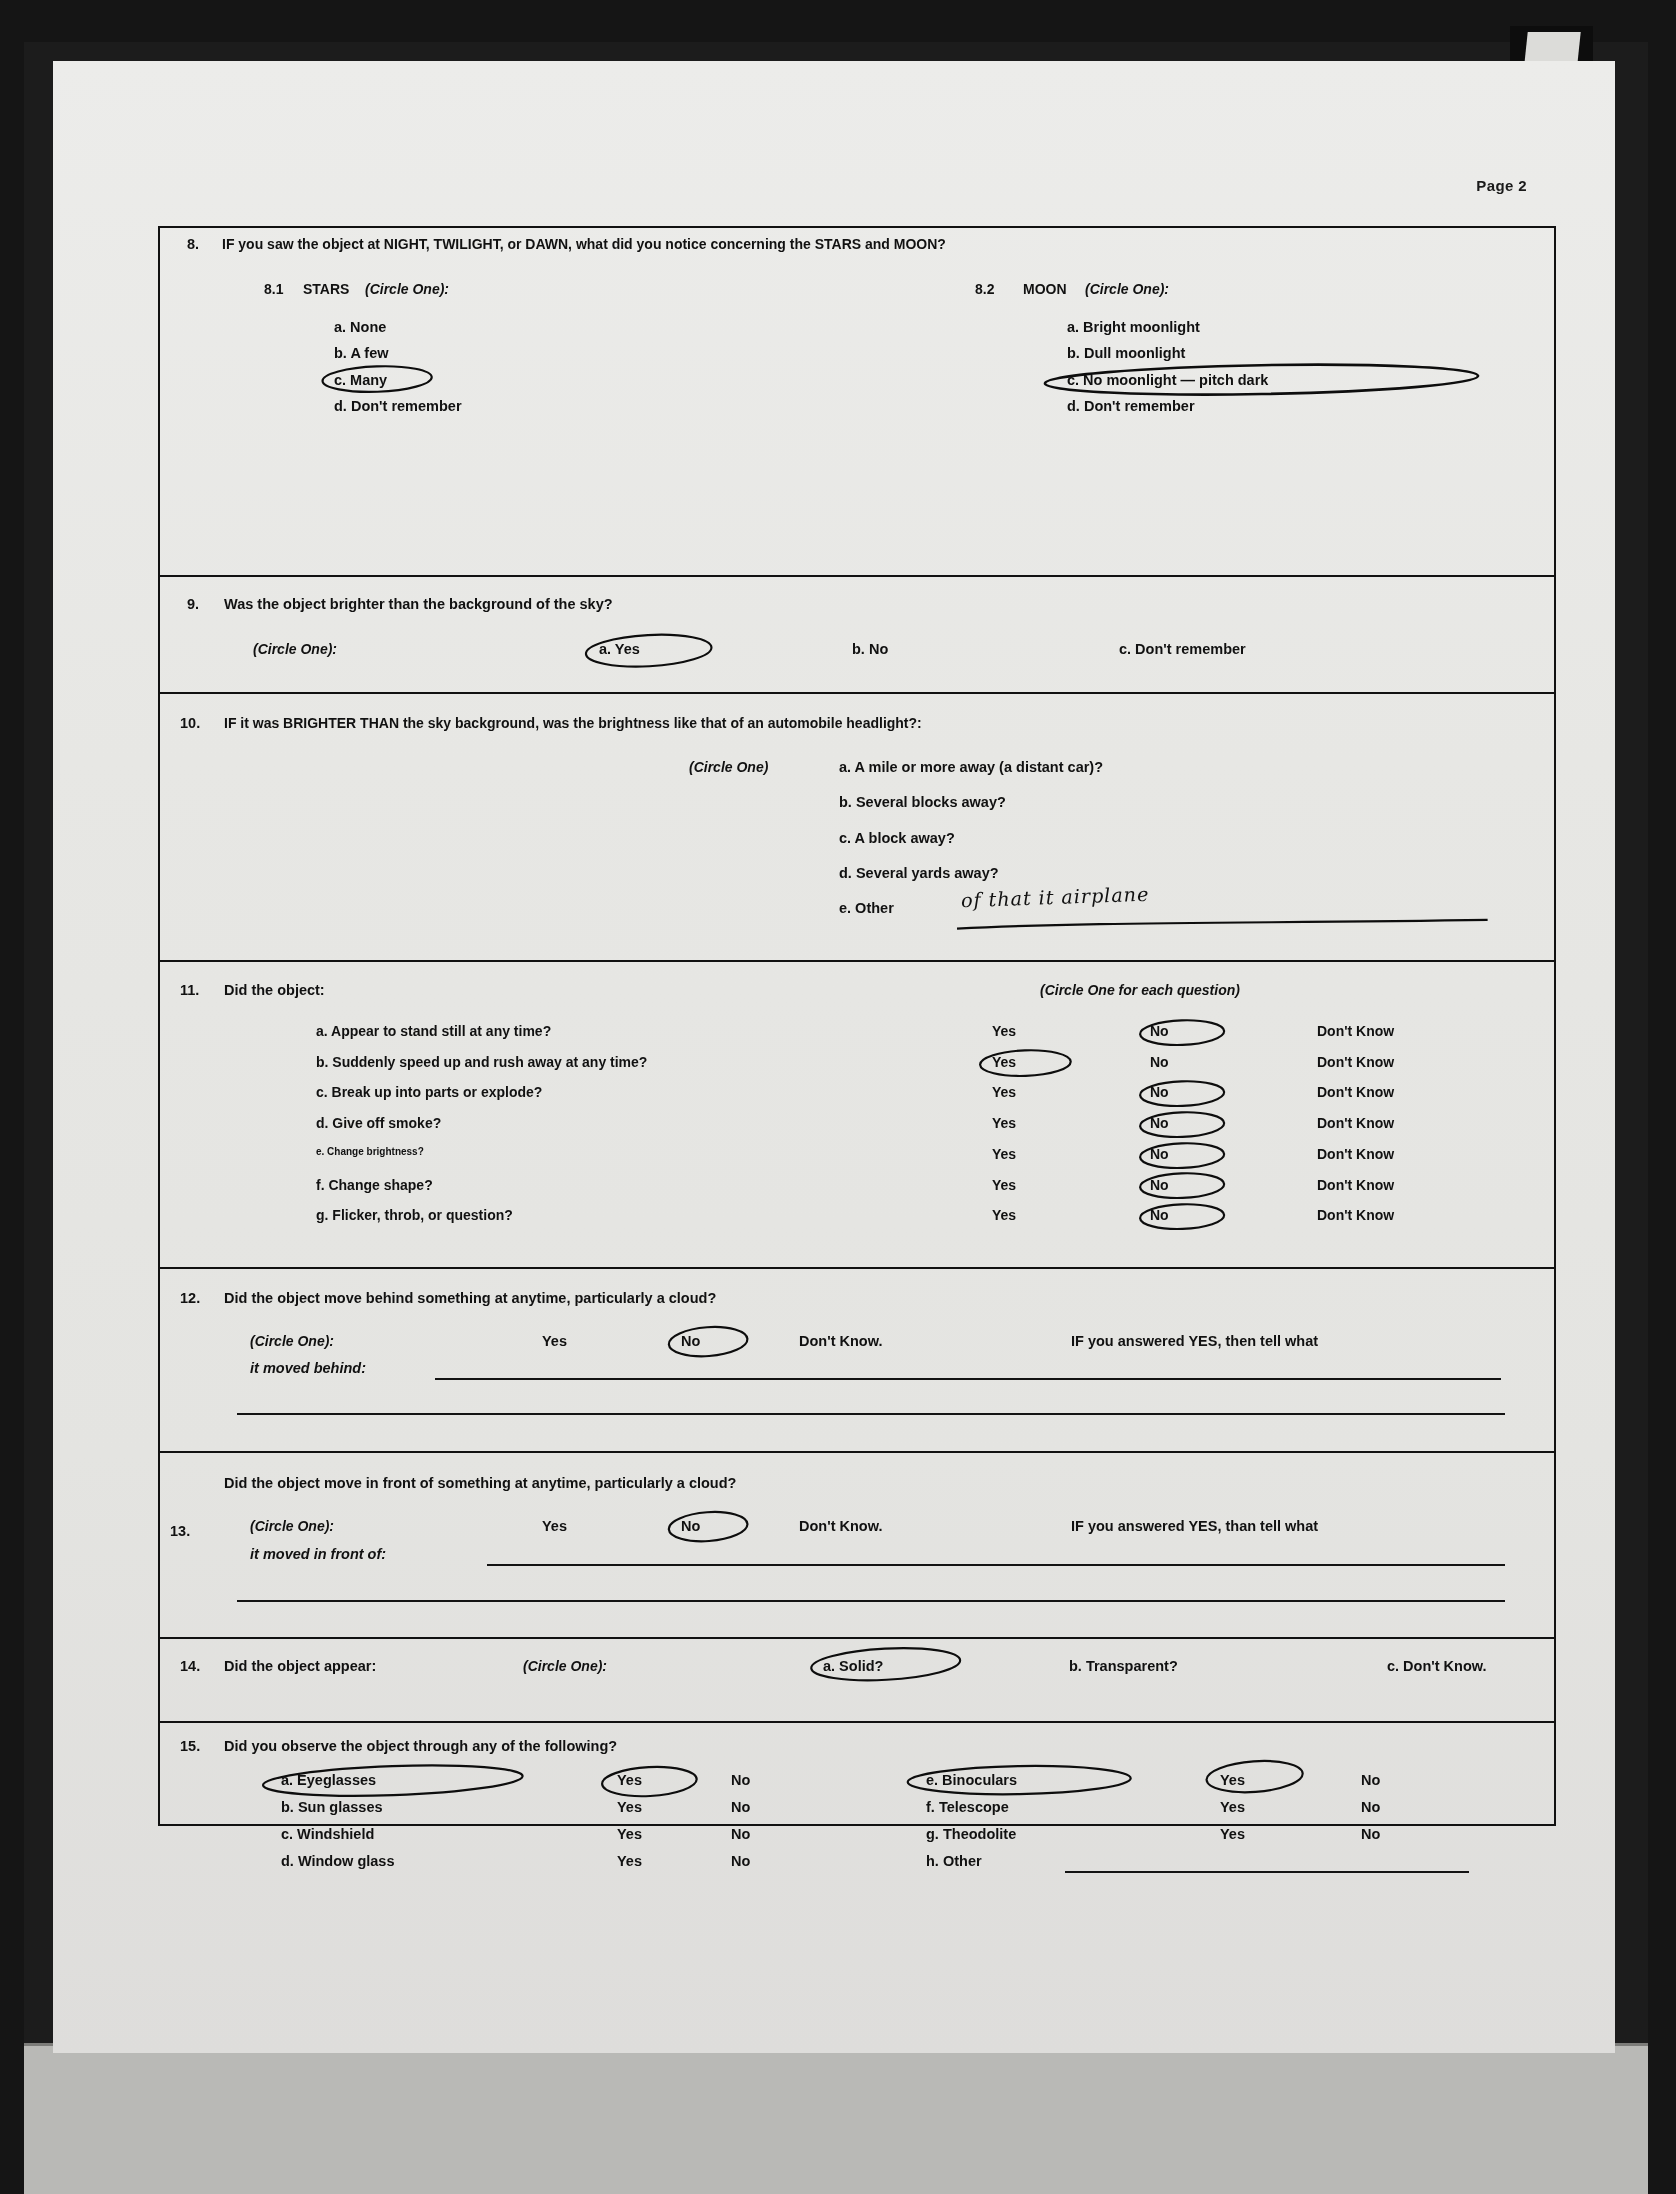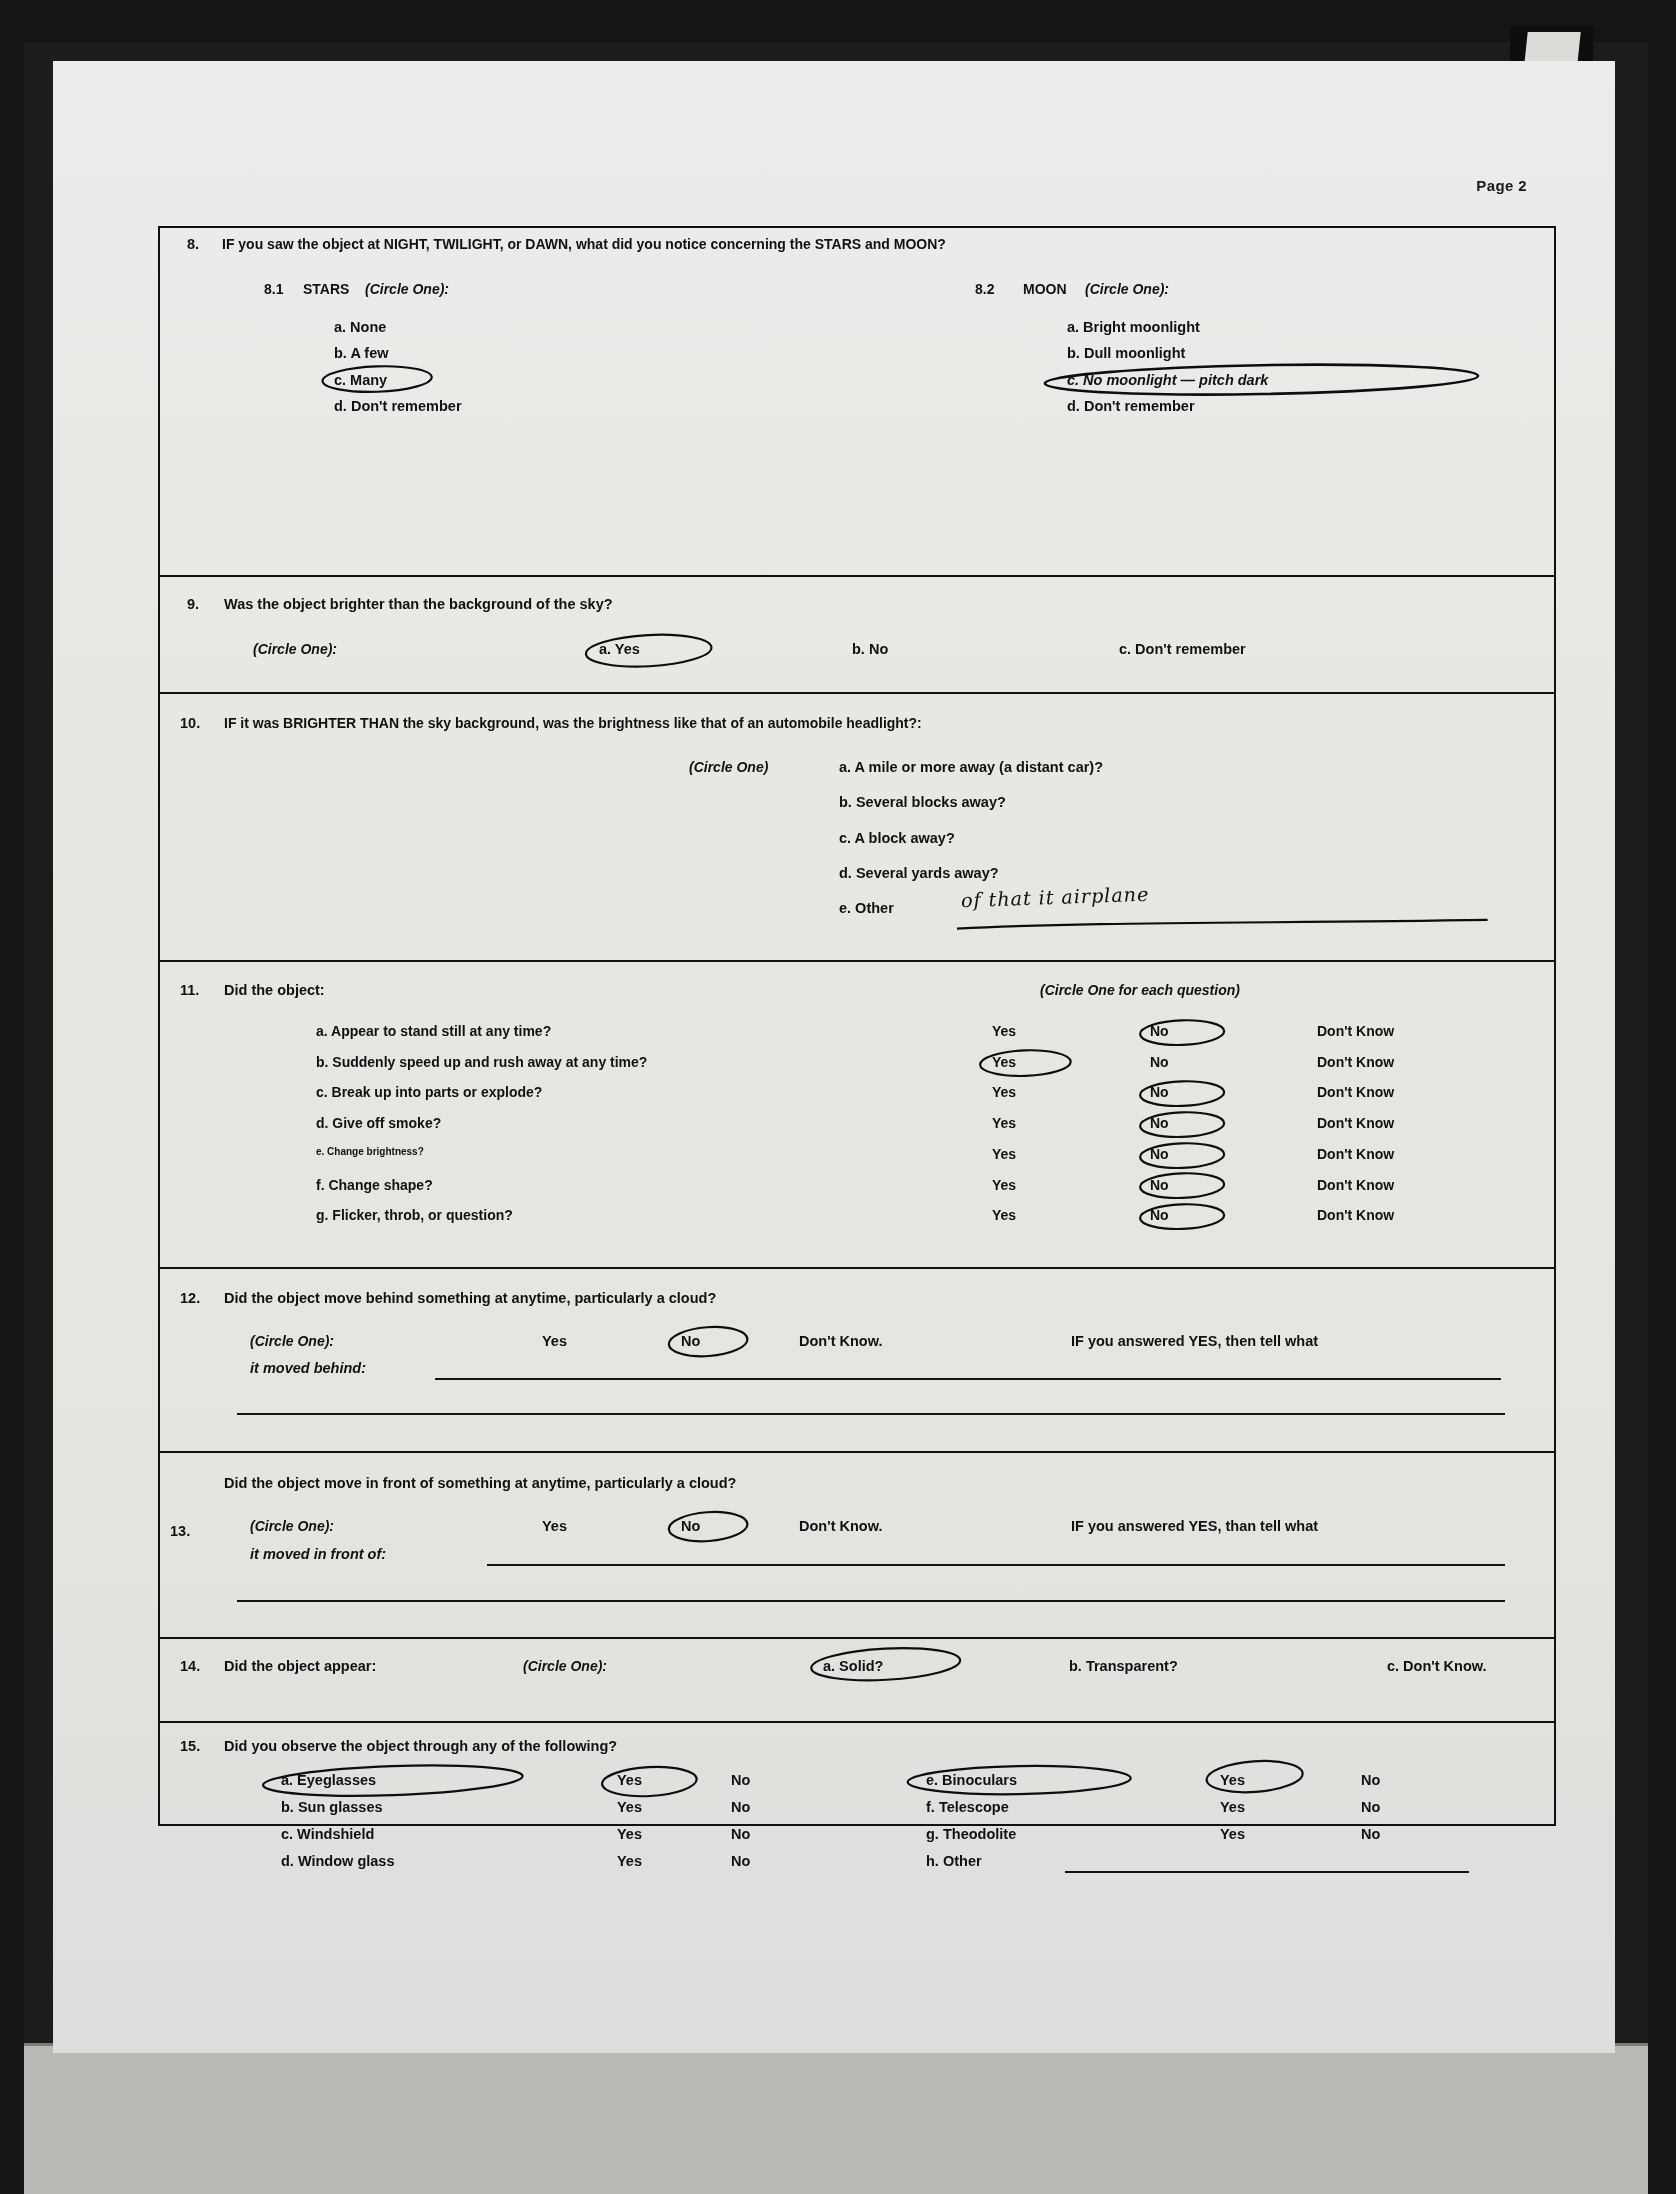--- a/index.html
+++ b/index.html
@@ -219,21 +219,21 @@
     <svg class="ink" style="left:266px; top:303px; width:118px; height:31px;" viewBox="0 0 270 70" width="118" height="31">
       <ellipse cx="133" cy="34" rx="125" ry="29" stroke-width="5" transform="rotate(-2 133 34)"></ellipse>
     </svg>
 
     <div class="label-small" style="left:876px; top:220px;margin-left:46px;">8.2</div>
     <div class="label-small" style="left:970px; top:220px;">MOON</div>
     <div class="label-small ital" style="left:1032px; top:220px;">(Circle One):</div>
 
     <div class="opt" style="left:1014px; top:258px;">a.  Bright moonlight</div>
     <div class="opt" style="left:1014px; top:284px;">b.  Dull moonlight</div>
-    <div class="opt" style="left:1014px; top:311px;font-style:italic;">c.  No moonlight — pitch dark</div>
+    <div class="opt" style="left:1014px; top:311px;">c.  No moonlight — pitch dark</div>
     <div class="opt" style="left:1014px; top:337px;">d.  Don't remember</div>
 
     <svg class="ink" style="left:987px; top:302px; width:443px; height:35px;" viewBox="0 0 1010 80" width="443" height="35">
       <ellipse cx="505" cy="38" rx="495" ry="33" stroke-width="6" transform="rotate(-1 505 38)"></ellipse>
     </svg>
   </div>
 
   <div class="qbox" style="top:514px; height:92px;"></div>
   <div>
     <div class="qnum" style="left:134px; top:535px;">9.</div>

